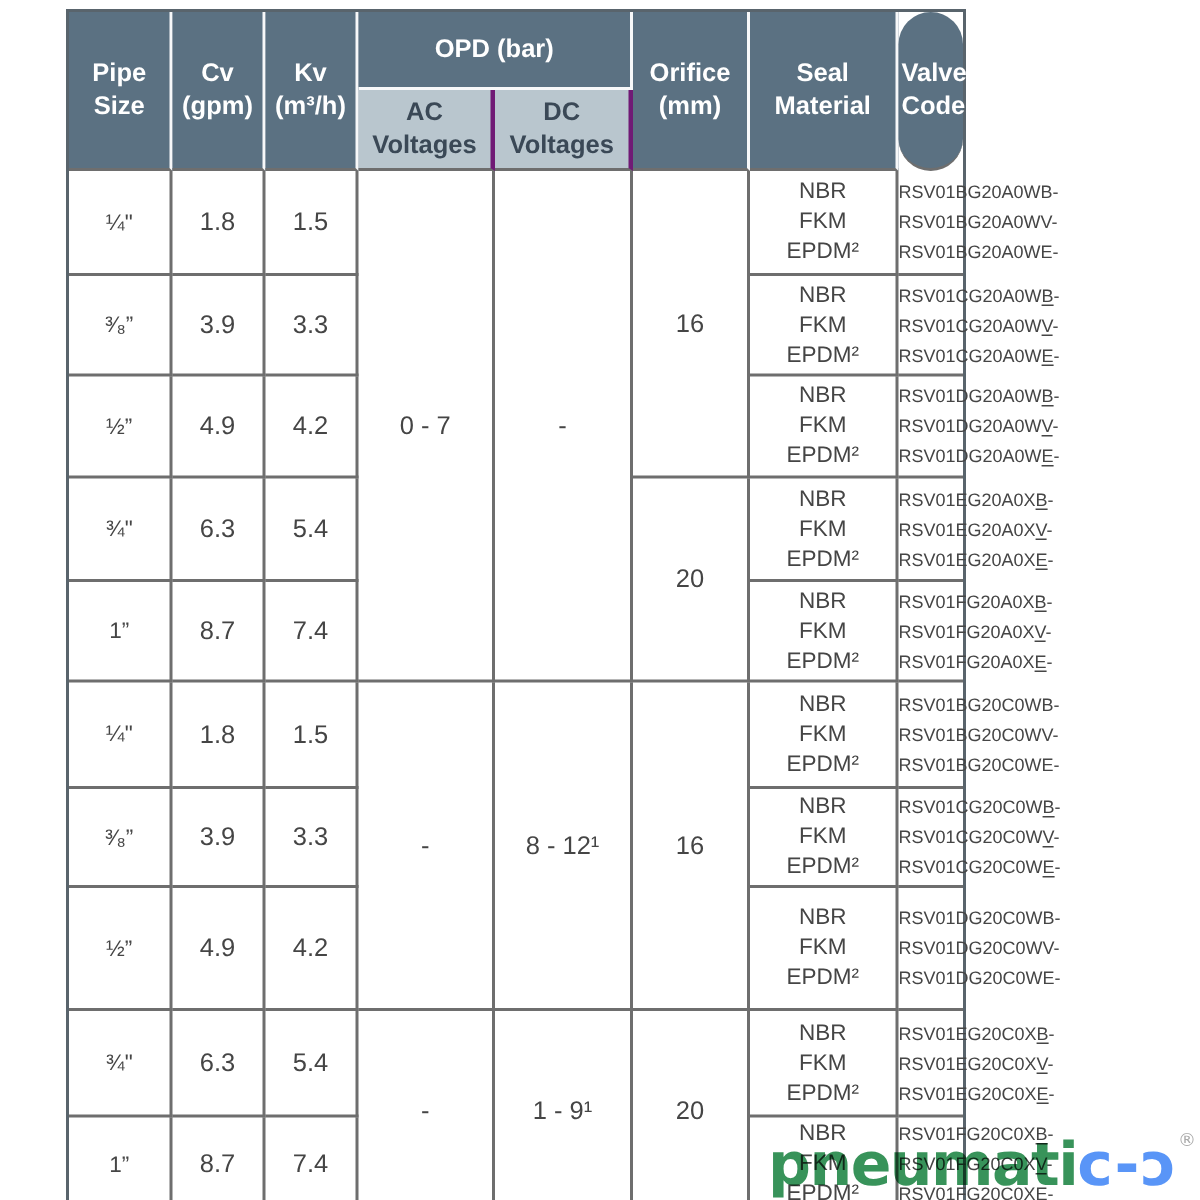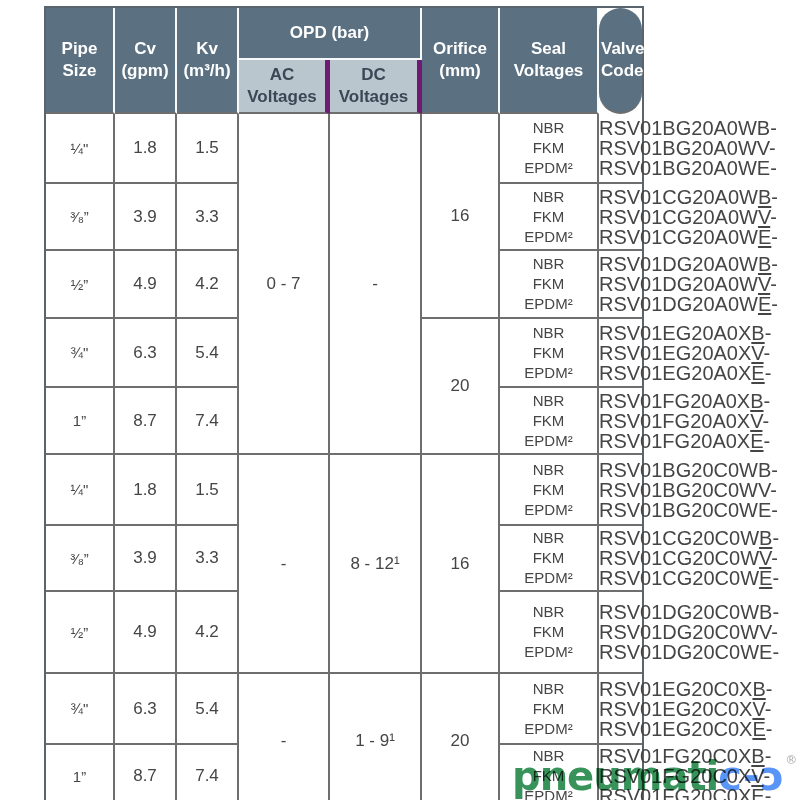--- a/index.html
+++ b/index.html
@@ -36,33 +36,33 @@
     line-height: 1.3;
     white-space: pre-line;
     border-right: 2px solid #f7f8f9;
     border-bottom: 2px solid #f7f8f9;
     padding: 4px 2px;
   }
   thead th[rowspan] { border-bottom: 2px solid #6e6e6e; }
   thead th.sub {
     background: #b9c6ce;
     color: #3a4856;
-    border-right: 5px solid #701a75;
+    border-right: 3px solid #701a75;
     border-bottom: 2px solid #6e6e6e;
   }
   thead th.opd-group { height: 30px; padding: 14px; margin-top: 40px; }
   thead tr:first-child th:last-child { border-right: none; border-radius: 27px; }
   tbody td {
     font-size: 17px;
     color: #454545;
     background: transparent;
   }
   tbody td.pipe { font-size: 15px; }
   tbody td.lines { font-size: 15px; line-height: 20px; }
-  tbody td.code-cell { font-size: 20px; line-height: 20px; letter-spacing: 0; }
+  tbody td.code-cell { font-size: 12px; line-height: 20px; letter-spacing: 0; }
   tbody tr:last-child > td { border-bottom: none; }
   td.no-bb { border-bottom: none; }
   tbody tr:nth-child(1)  { height: 70px; }
   tbody tr:nth-child(2)  { height: 67px; }
   tbody tr:nth-child(3)  { height: 68px; }
   tbody tr:nth-child(4)  { height: 69px; }
   tbody tr:nth-child(5)  { height: 67px; }
   tbody tr:nth-child(6)  { height: 71px; }
   tbody tr:nth-child(7)  { height: 66px; }
   tbody tr:nth-child(8)  { height: 82px; }
@@ -105,21 +105,21 @@
       <th rowspan="2">Pipe
 Size</th>
       <th rowspan="2">Cv
 (gpm)</th>
       <th rowspan="2">Kv
 (m³/h)</th>
       <th colspan="2" class="opd-group">OPD (bar)</th>
       <th rowspan="2">Orifice
 (mm)</th>
       <th rowspan="2">Seal
-Voltages</th>
+Material</th>
       <th rowspan="2">Valve Code</th>
     </tr>
     <tr>
       <th class="sub">AC
 Voltages</th>
       <th class="sub">DC
 Voltages</th>
     </tr>
   </thead>
   <tbody>

